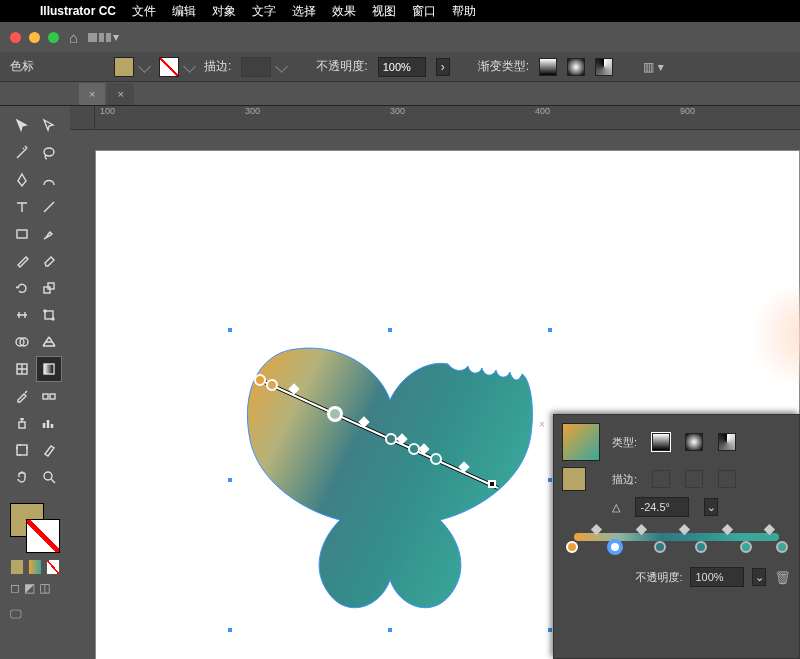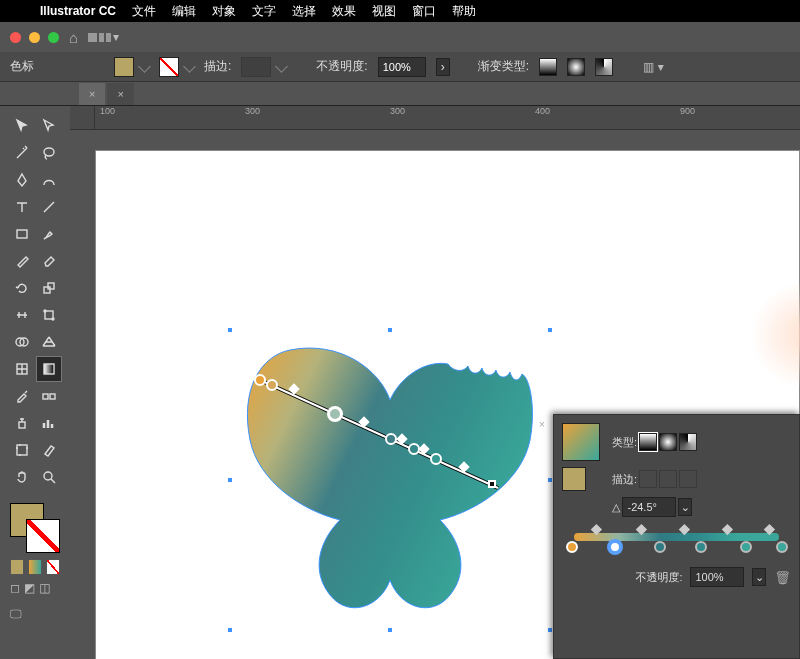--- a/index.html
+++ b/index.html
@@ -78,21 +78,21 @@
   .gstop{position:absolute;width:12px;height:12px;border:2px solid #fff;border-radius:50%}
   .gdia{position:absolute;width:8px;height:8px;background:#fff;transform:rotate(45deg)}
 
   
   .gpanel{position:absolute;right:0;bottom:0;width:247px;height:245px;background:var(--panel);border:1px solid #333;box-shadow:-2px -2px 6px rgba(0,0,0,.5);font-size:11px;z-index:5}
   .gp-tab{height:24px;background:#3b3b3b;display:flex;align-items:center;padding:0 8px;gap:10px;border-bottom:1px solid #333}
   .gp-close{position:absolute;left:-15px;top:4px;color:#aaa;font-size:10px}
   .gp-body{padding:8px;display:grid;grid-template-columns:42px 1fr;gap:6px 8px;align-items:center}
   .big-grad{width:38px;height:38px;background:linear-gradient(135deg,#e9a23a,#3aa79a);border:1px solid #222}
   .mini-grad{width:24px;height:24px;background:#b6a564;border:1px solid #222}
-  .gp-row{display:flex;align-items:center;gap:2px}
+  .gp-row{display:flex;align-items:center;gap:15px}
   .angbox{width:54px;height:20px;background:#333;border:1px solid #222;padding:0 4px;line-height:18px}
   .gsl-wrap{grid-column:1/3;padding:4px 2px}
   .gslider{position:relative;height:30px}
   .gslider .bar{position:absolute;left:10px;right:10px;top:6px;height:8px;border-radius:4px;background:linear-gradient(to right,#e9a23a 0%,#8fb5a2 22%,#307a82 42%,#2f8a8d 60%,#3aa79a 80%,#3aa79a 100%)}
   .gslider .dia{position:absolute;top:0;width:8px;height:8px;background:#ccc;transform:rotate(45deg) translateY(-2px)}
   .gslider .stop{position:absolute;top:14px;width:12px;height:12px;border:2px solid #bbb;border-radius:50%;background:#333}
   .op-row{grid-column:1/3;display:flex;align-items:center;gap:8px;justify-content:flex-end}
   .trash{color:#aaa;font-size:13px}
 
   .flare{position:absolute;right:-10px;top:150px;width:60px;height:110px;background:radial-gradient(ellipse at right,rgba(255,220,200,.9),transparent 70%)}

